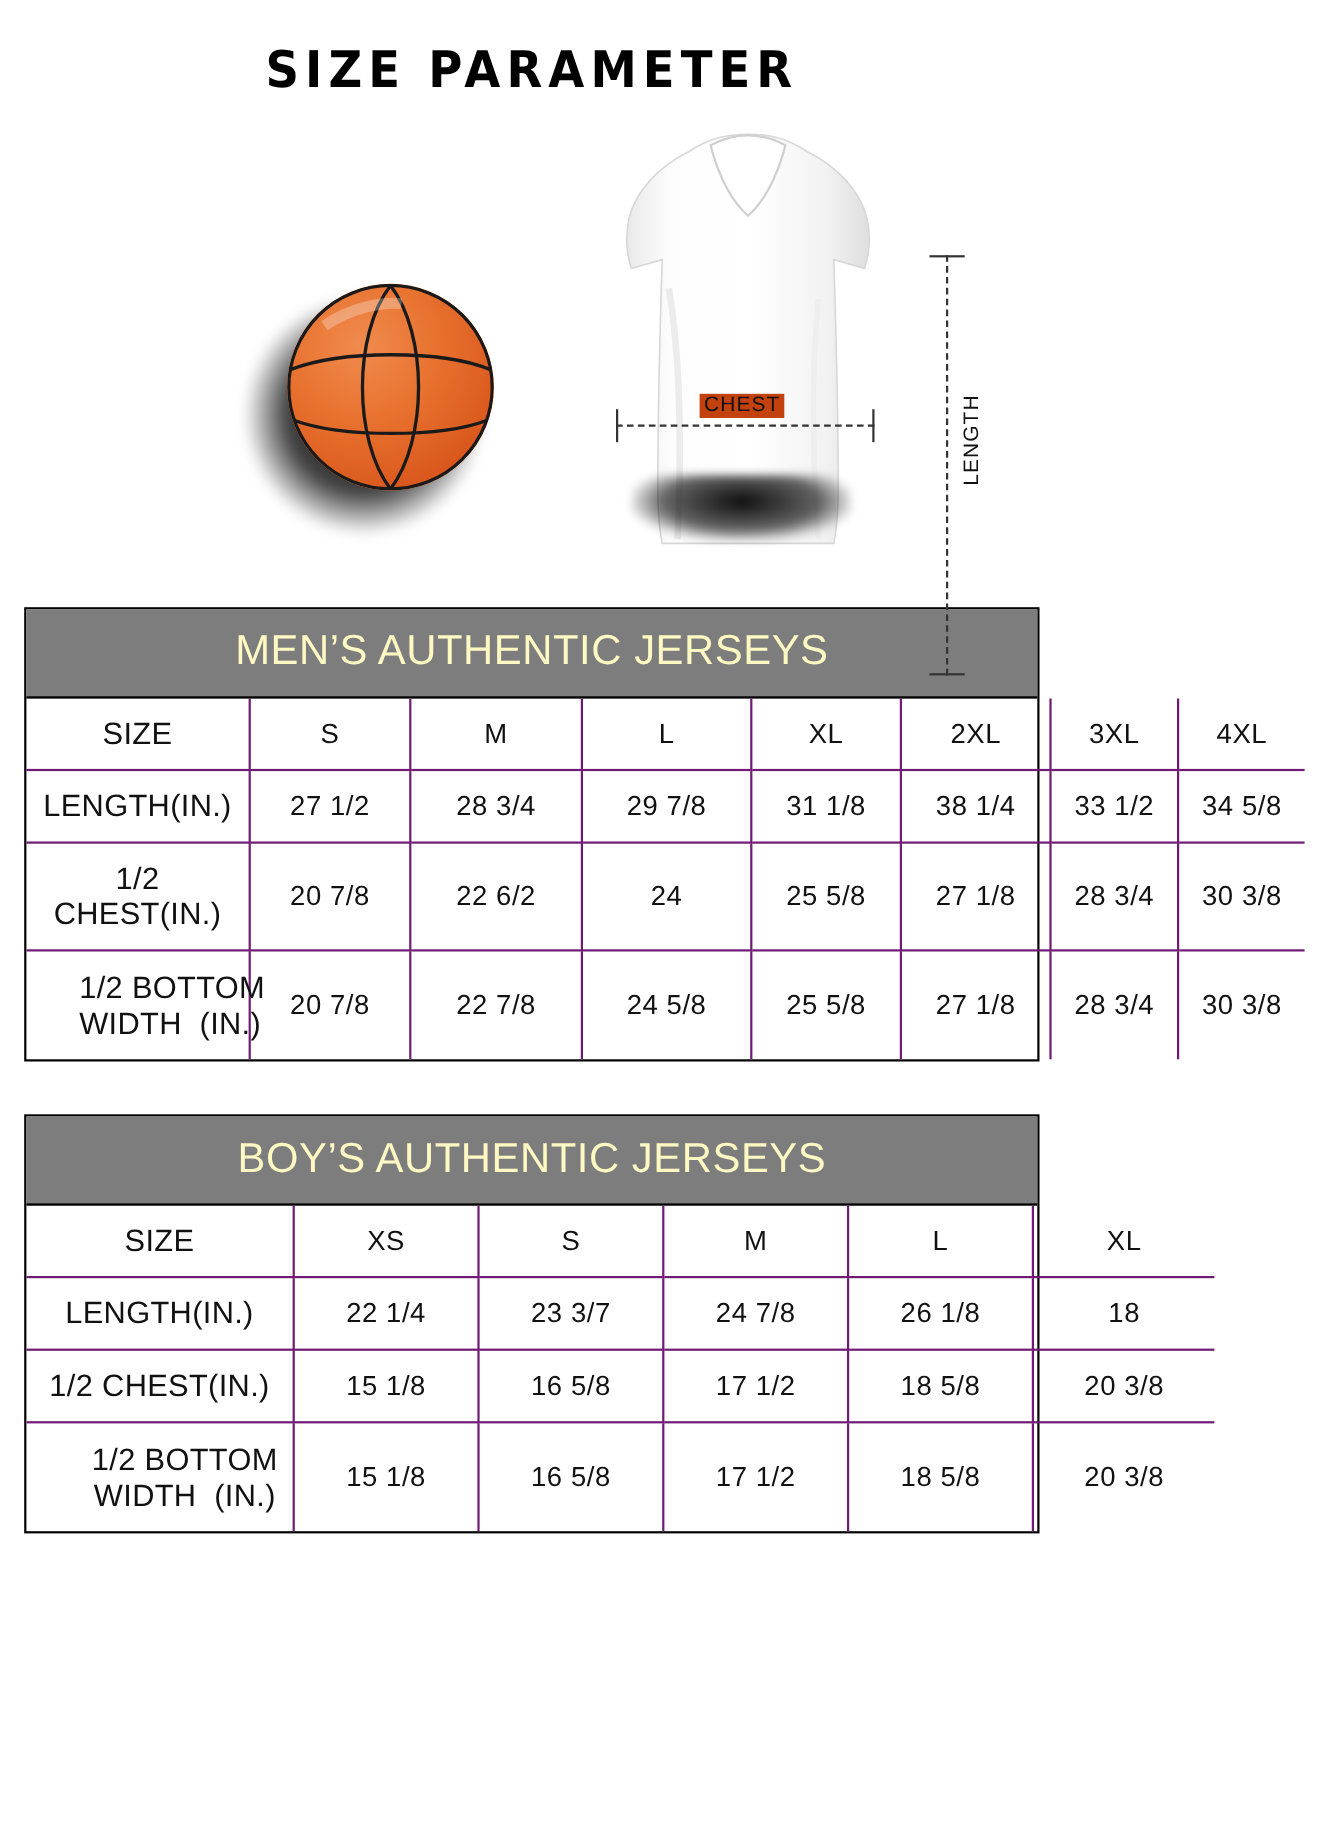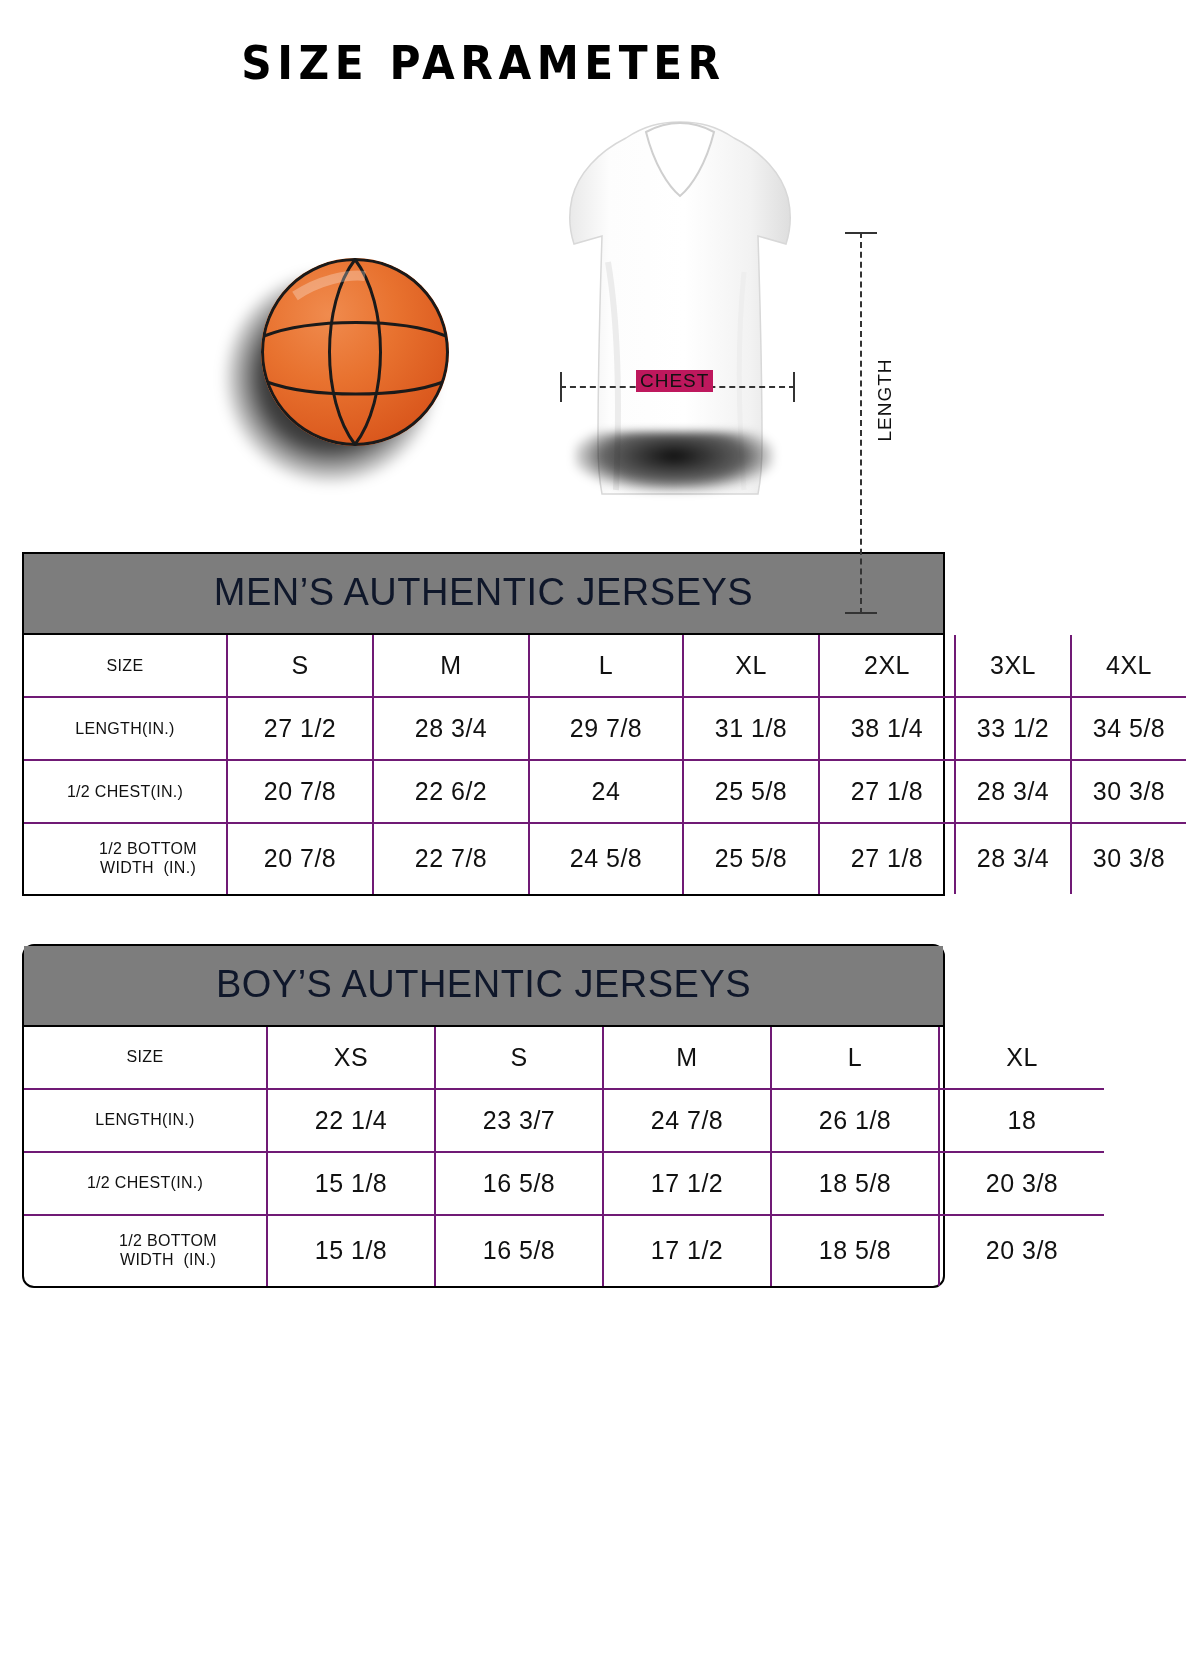--- a/index.html
+++ b/index.html
@@ -86,24 +86,24 @@
     width: 200px;
     height: 60px;
     background: radial-gradient(ellipse at 50% 40%, rgba(0,0,0,0.95) 0%, rgba(0,0,0,0.6) 50%, rgba(0,0,0,0) 75%);
     filter: blur(4px);
   }
 
   
   .chest-label {
     position: absolute;
     left: 636px;
-    top: 268px;
+    top: 256px;
     font-size: 19px;
     letter-spacing: 1px;
-    background: #be185d;
+    background: #c2410c;
     padding: 0 4px;
     color: #111;
   }
   .chest-line {
     position: absolute;
     left: 560px;
     top: 284px;
     width: 235px;
     height: 1px;
     border-top: 2px dashed #333;
@@ -148,25 +148,25 @@
     color: #111;
   }
 
   
   .table-block {
     margin: 0 22px;
     border: 2px solid #000;
     box-sizing: border-box;
   }
   .table-block.men { margin-top: 20px; }
-  .table-block.boy { margin-top: 48px; border-radius: 12px; }
+  .table-block.boy { margin-top: 48px; }
 
   .table-head {
     background: #7d7d7d;
-    color: #0f172a;
+    color: #fef9c3;
     text-align: center;
     font-size: 38px;
     padding: 17px 0 19px;
     letter-spacing: 0.5px;
     border-bottom: 2px solid #000;
   }
 
   table {
     width: 100%;
     border-collapse: collapse;
@@ -174,21 +174,21 @@
   }
   td {
     border: 2px solid #701a75;
     text-align: center;
     font-size: 25px;
     color: #111;
     padding: 16px 2px;
     letter-spacing: 0.5px;
   }
   td.rowlabel {
-    font-size: 16px;
+    font-size: 28px;
     letter-spacing: 0.3px;
   }
   tr:first-child td { border-top: none; }
   td:first-child { border-left: none; }
   td:last-child { border-right: none; }
   tr:last-child td { border-bottom: none; }
 
   .two-line { line-height: 1.18; padding-left: 48px; }
 </style>
 </head>

